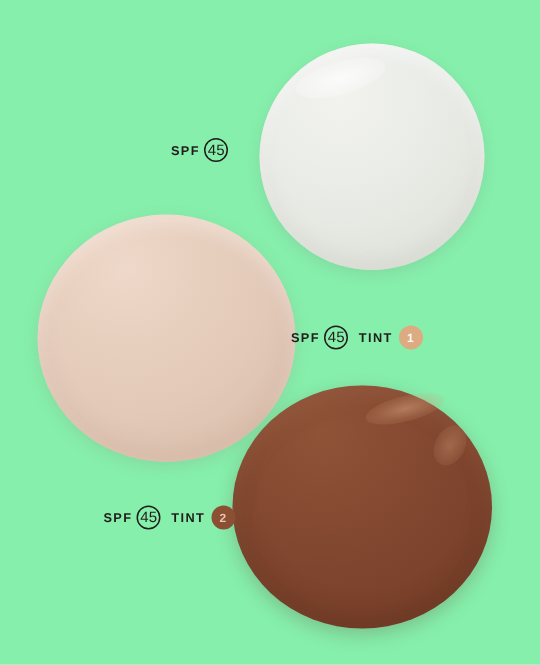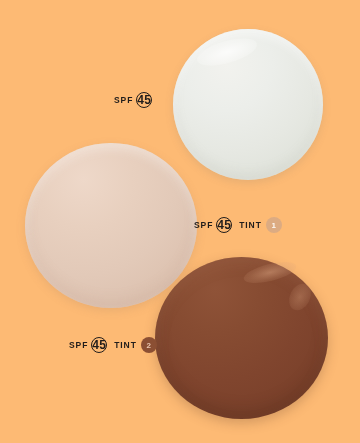--- a/index.html
+++ b/index.html
@@ -138,22 +138,22 @@
 
   .spf-badge {
     display: inline-flex;
     align-items: center;
     justify-content: center;
     width: 16px;
     height: 16px;
     margin-left: 3px;
     border: 1px solid #211d1b;
     border-radius: 50%;
-    font-size: 12px;
-    font-weight: 700;
+    font-size: 10px;
+    font-weight: 400;
     letter-spacing: 0.2px;
     box-sizing: border-box;
   }
 
   .tint-word {
     margin-left: 7px;
   }
 
   .tint-badge {
     display: inline-flex;
@@ -169,21 +169,21 @@
     box-sizing: border-box;
   }
 
   #label-spf45  { left: 114px; top: 92px;  }
   #label-tint1  { left: 194px; top: 217px; }
   #label-tint2  { left: 69px;  top: 337px; }
 </style>
 </head>
 <body>
 
-<div id="canvas" style="background: #fdba74;">
+<div id="canvas" style="background: #86efac;">
 
   <div class="swatch" id="swatch-spf45"></div>
   <div class="gloss" id="gloss-spf45-a"></div>
 
   <div class="swatch" id="swatch-tint1"></div>
 
   <div class="swatch" id="swatch-tint2"></div>
   <div class="gloss" id="gloss-tint2-a"></div>
   <div class="gloss" id="gloss-tint2-b"></div>
 

